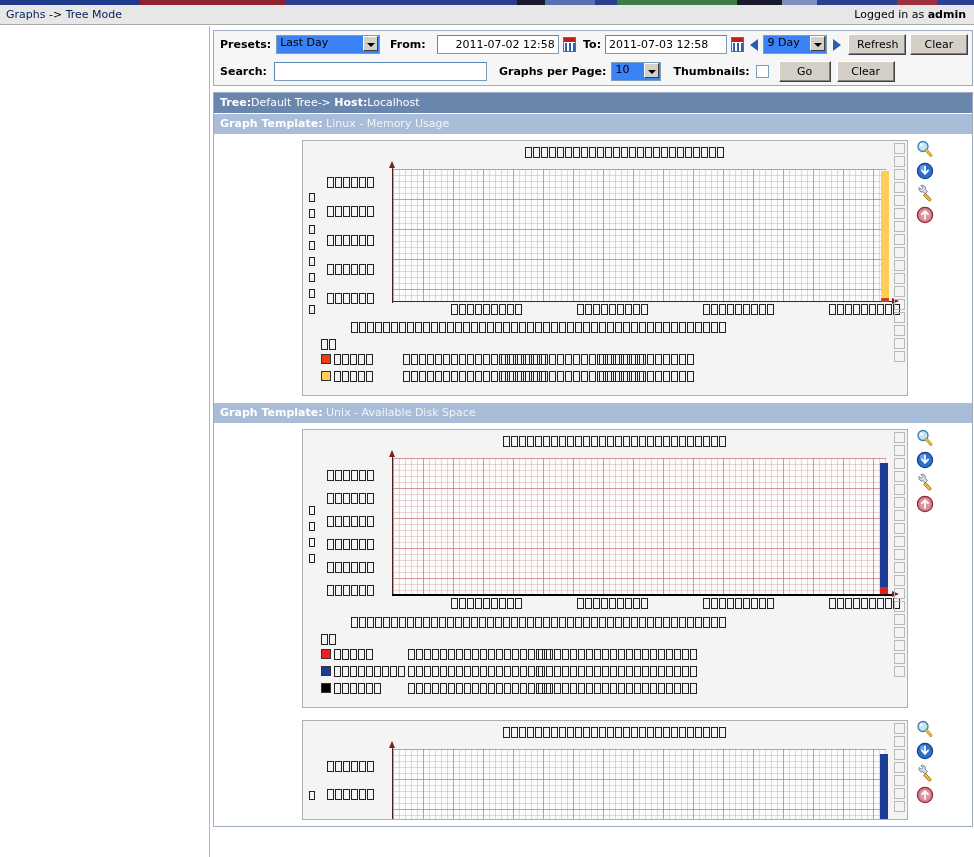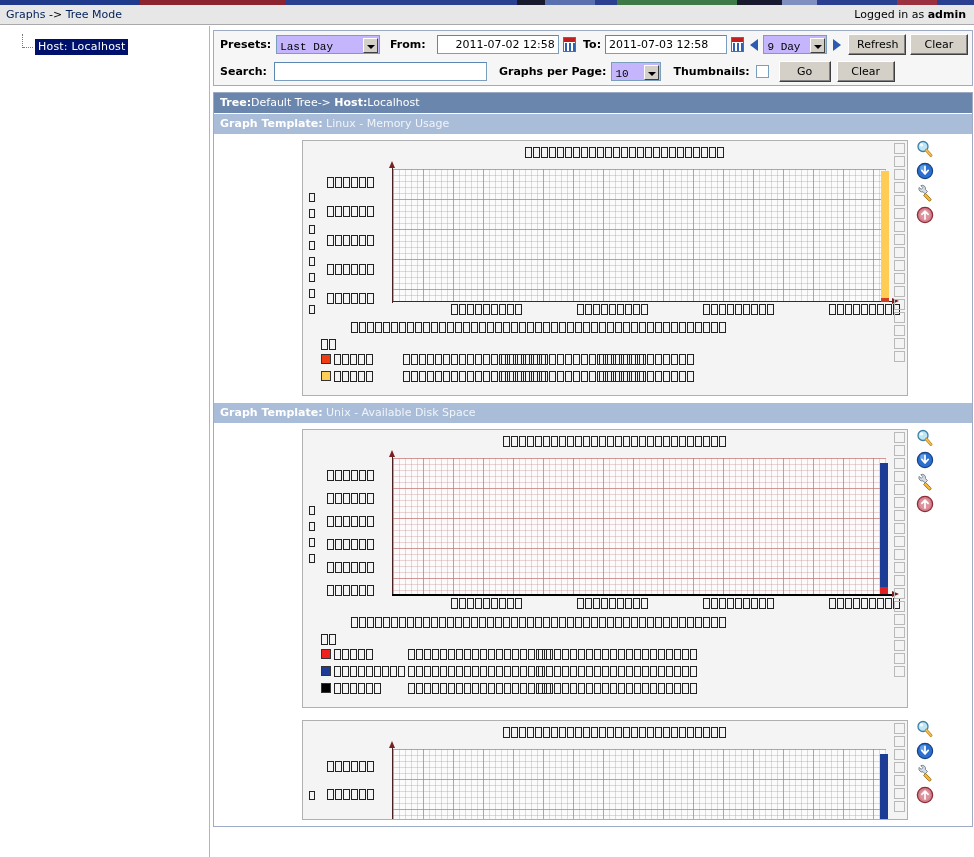--- a/index.html
+++ b/index.html
@@ -118,25 +118,25 @@
   .txtbox {
     border: 1px solid #7b9ebd;
     border-top-color: #5c87b2; border-left-color: #5c87b2;
     background: #ffffff;
     height: 19px; font-size: 11px;
     padding: 1px 3px; color: #000;
     font-family: "DejaVu Sans", "Liberation Sans", sans-serif;
   }
   .selbox {
     border: 1px solid #7b9ebd;
-    background: #c4b5fd;
+    background: #3b82f6;
     height: 19px; font-size: 11px;
     padding: 0 0 0 3px; color: #000;
     position: relative;
-    display: inline-flex; align-items: flex-end; font-family: Liberation Mono, monospace;
+    display: inline-flex; align-items: flex-start;
   }
   .selbox .sel-val { flex: 1; white-space: nowrap; overflow: hidden; }
   .selbox .arrow {
     width: 15px; height: 15px; margin: 0 1px 0 2px;
     background: #d4d0c8;
     border: 1px solid #fff;
     border-right-color: #404040; border-bottom-color: #404040;
     position: relative; flex: 0 0 auto;
   }
   .selbox .arrow::after {
@@ -329,25 +329,20 @@
     <a href="#">Tree Mode</a>
   </div>
   <div id="login-status">
     <span>Logged in as</span>
     <b>admin</b>
   </div>
 </div>
 
 <div id="sidebar">
   <div class="tree-root">
-    <div class="tree-child">
-      <span class="dots"></span>
-      <span class="dots-h"></span>
-      <span class="tree-label">Host: Localhost</span>
-    </div>
   </div>
 </div>
 
 <div id="content">
 
   <div class="panel">
 
     <div class="filter-row">
       <span class="lbl">Presets:</span>
       <span class="selbox" style="width:135px;margin-left:5px;">

